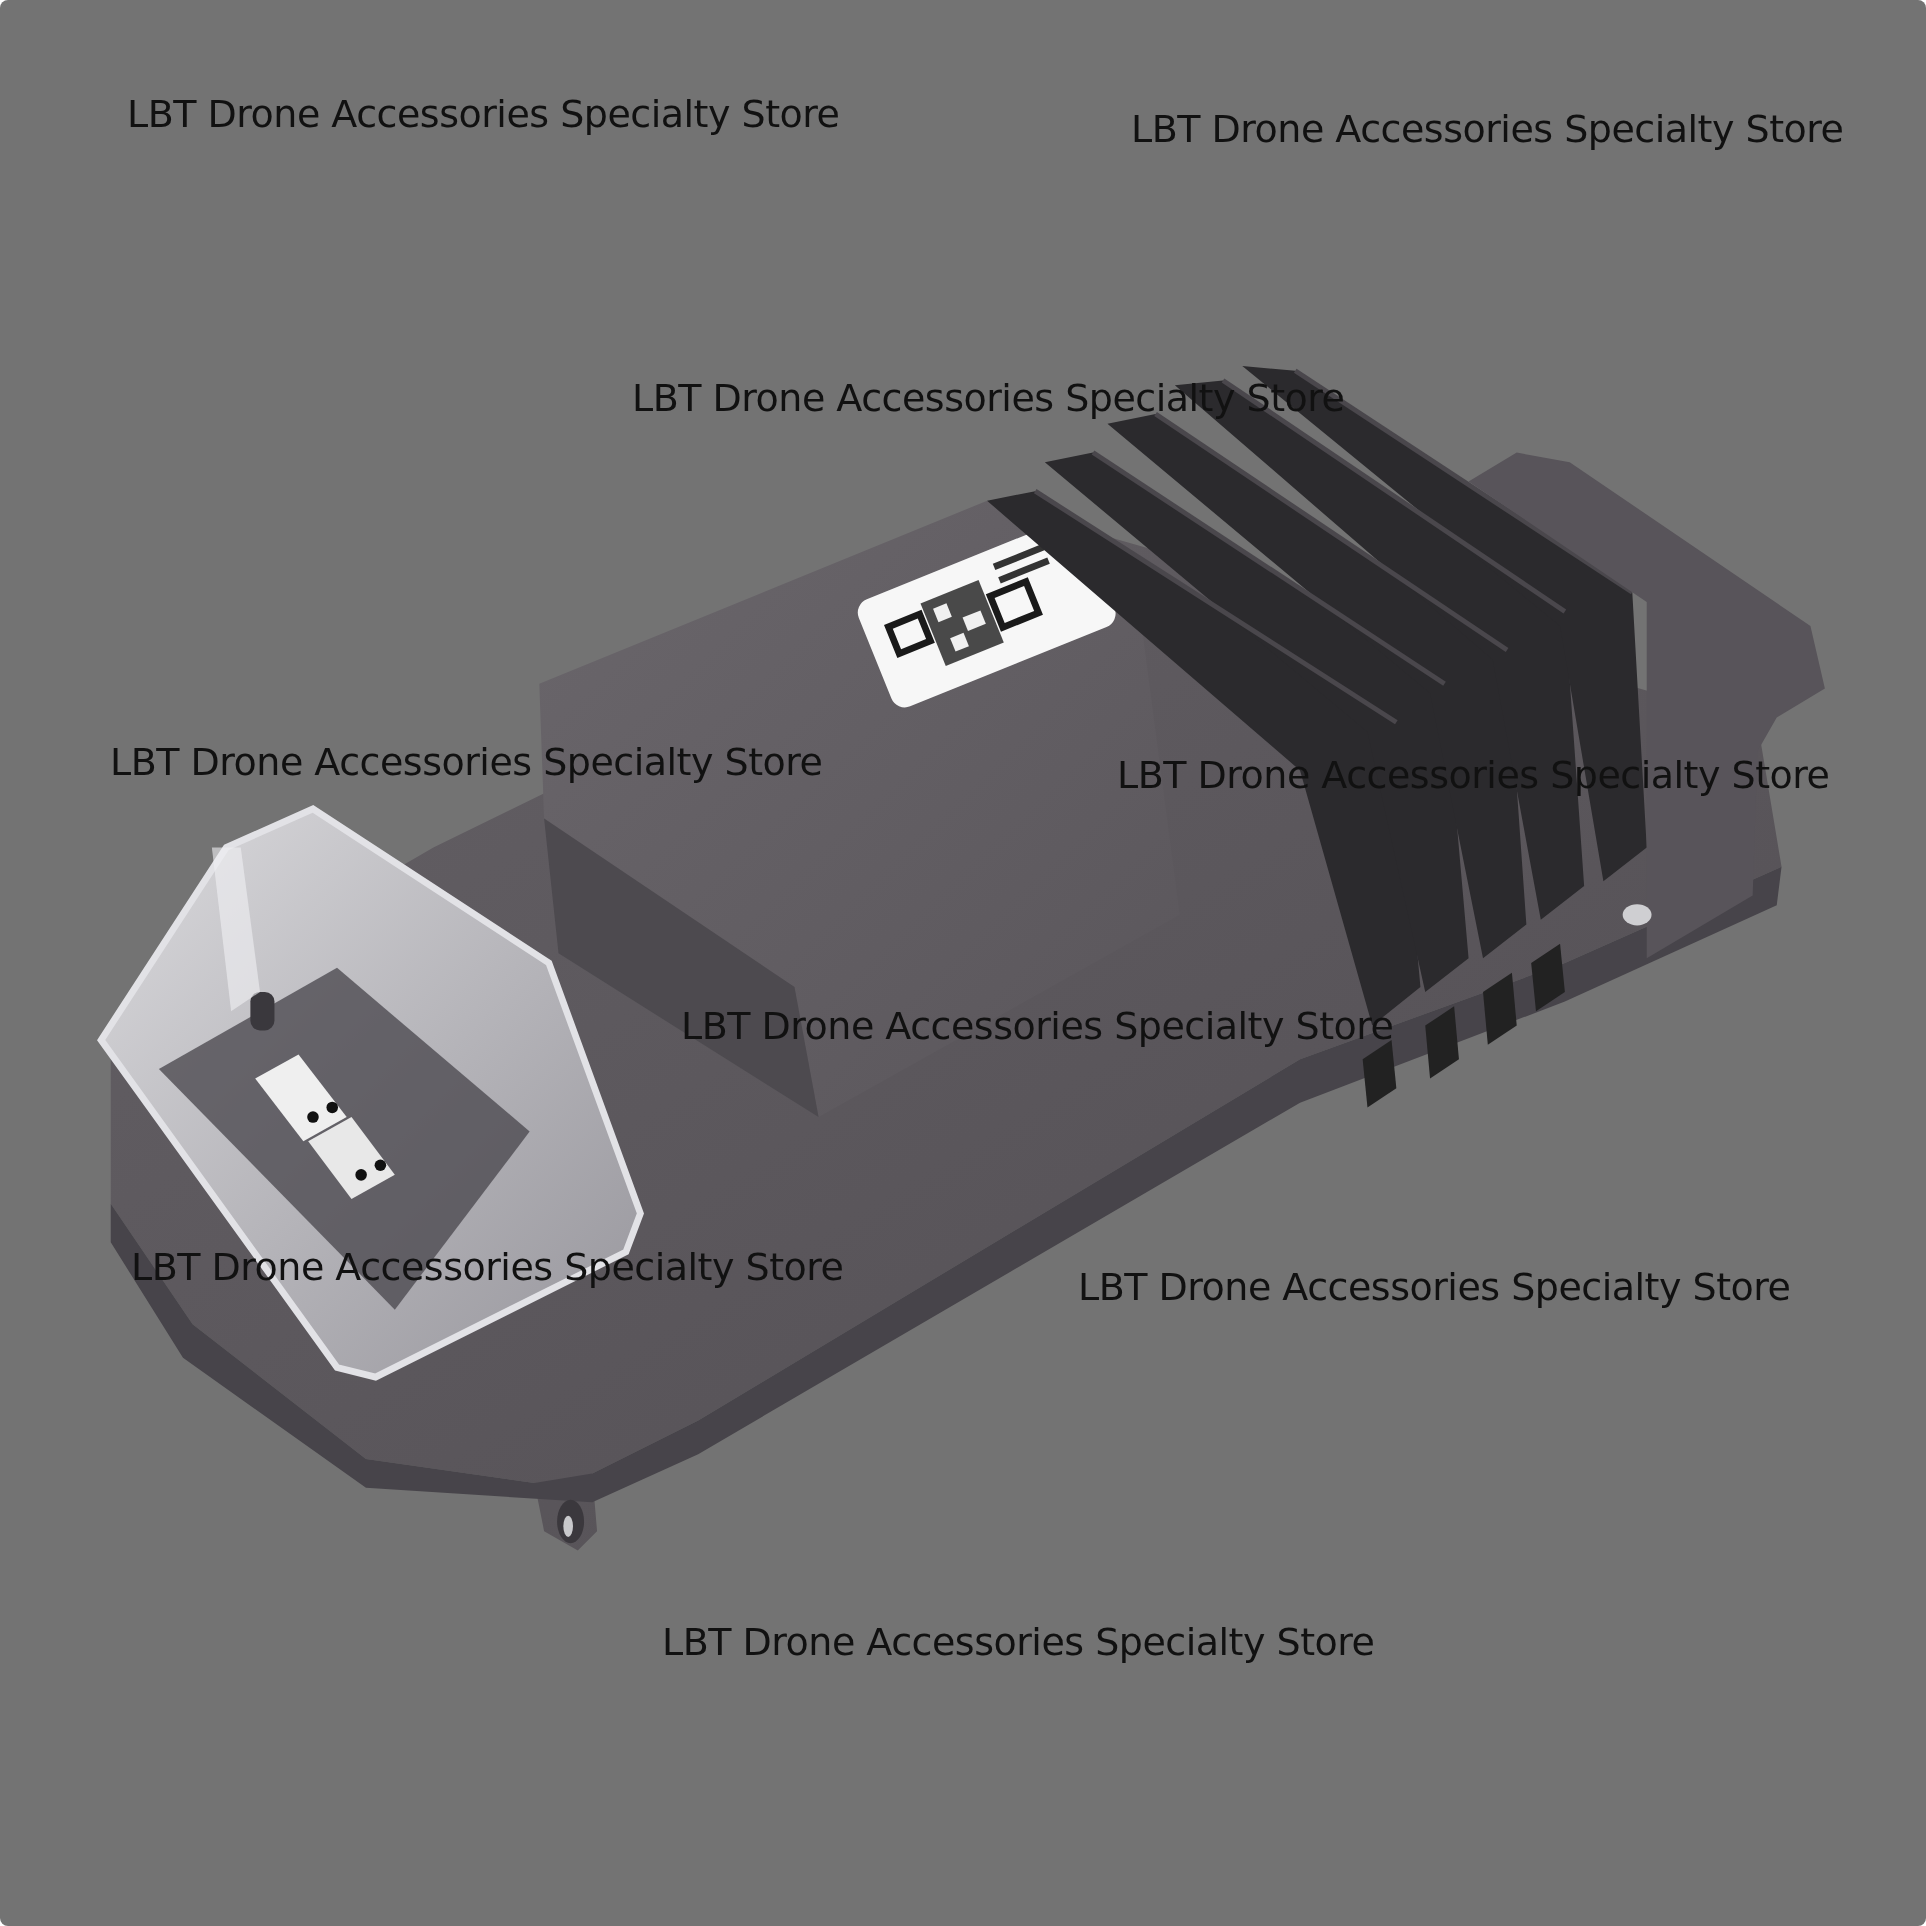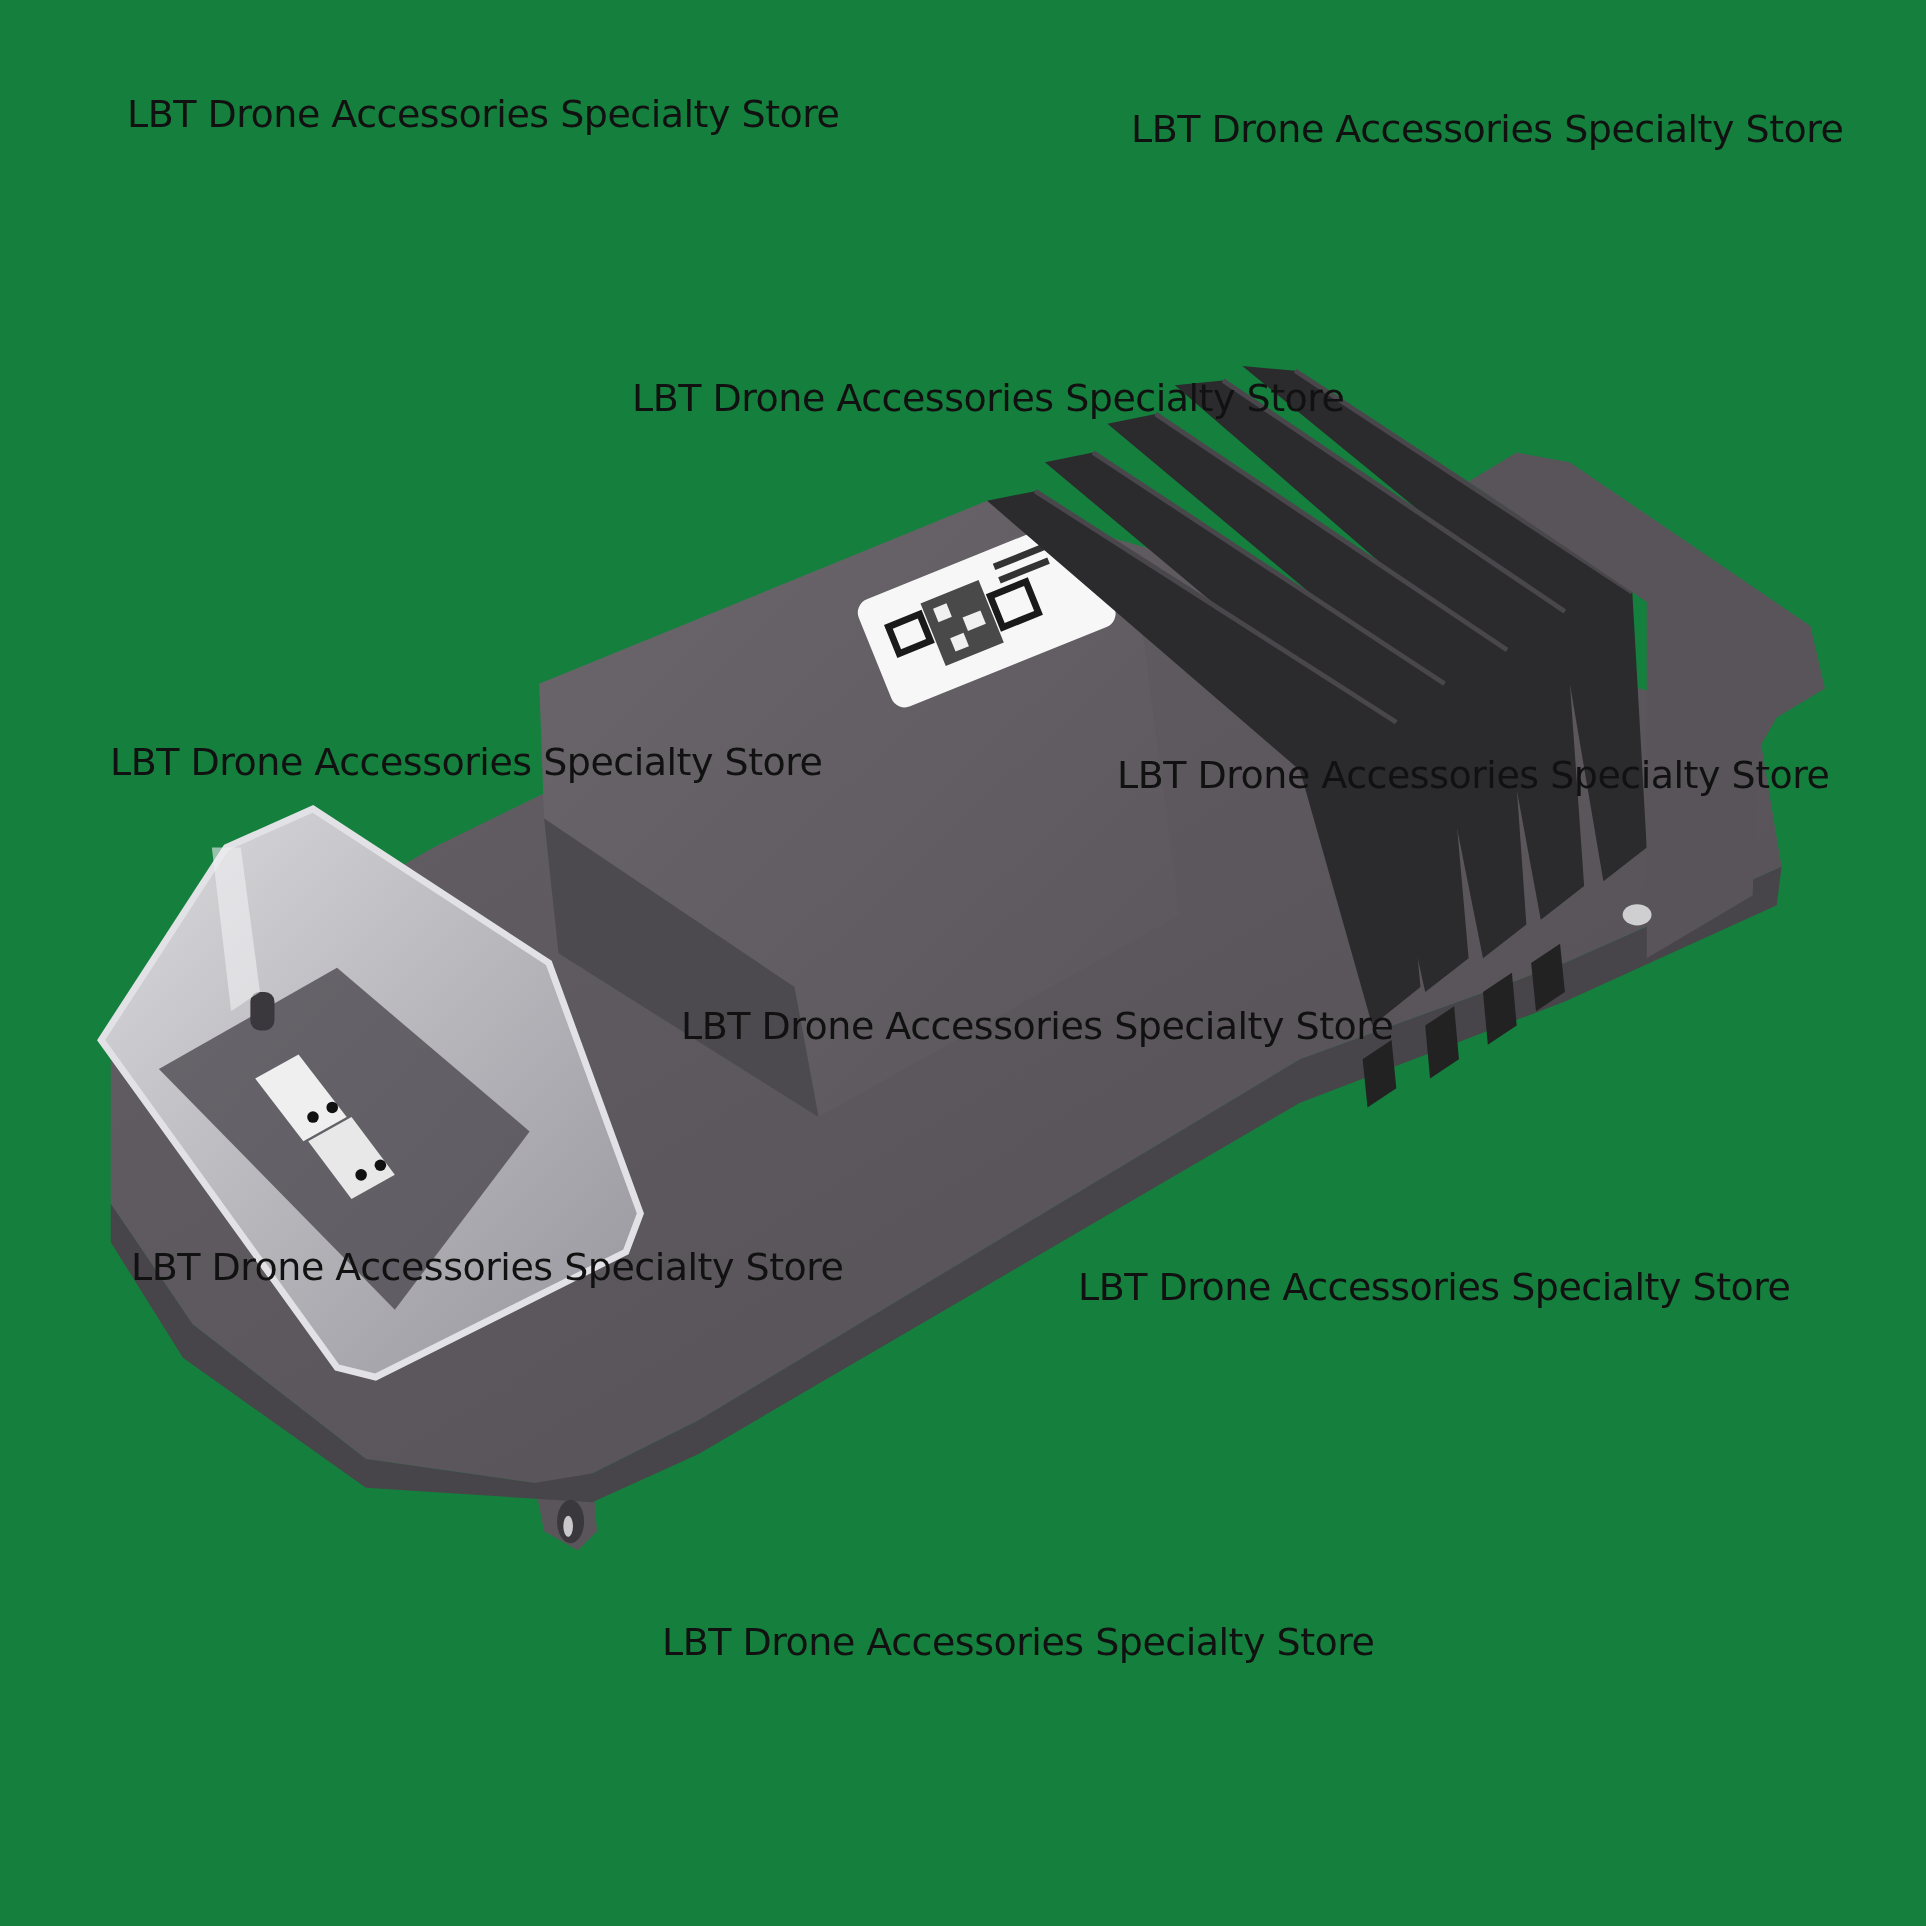--- a/index.html
+++ b/index.html
@@ -1,22 +1,23 @@
 <!DOCTYPE html>
 <html style="font-size:7.7px"><head>
 <meta charset="utf-8">
 <style>
   html, body { margin: 0; padding: 0; background: #ffffff; }
   .canvas {
     position: relative;
     width: 1926px;
     height: 1926px;
-    background: #15803d;
+    background: #737373;
     overflow: hidden;
     font-family: "DejaVu Sans", "Liberation Sans", sans-serif;
+    border-radius: 8px;
   }
   .product-svg { position: absolute; left: 0; top: 0; width: 1926px; height: 1926px; }
   .watermark {
     position: absolute;
     font-size: 38px;
     line-height: 1;
     color: #111111;
     white-space: nowrap;
     letter-spacing: -0.5px;
     transform: translateY(-50%);

